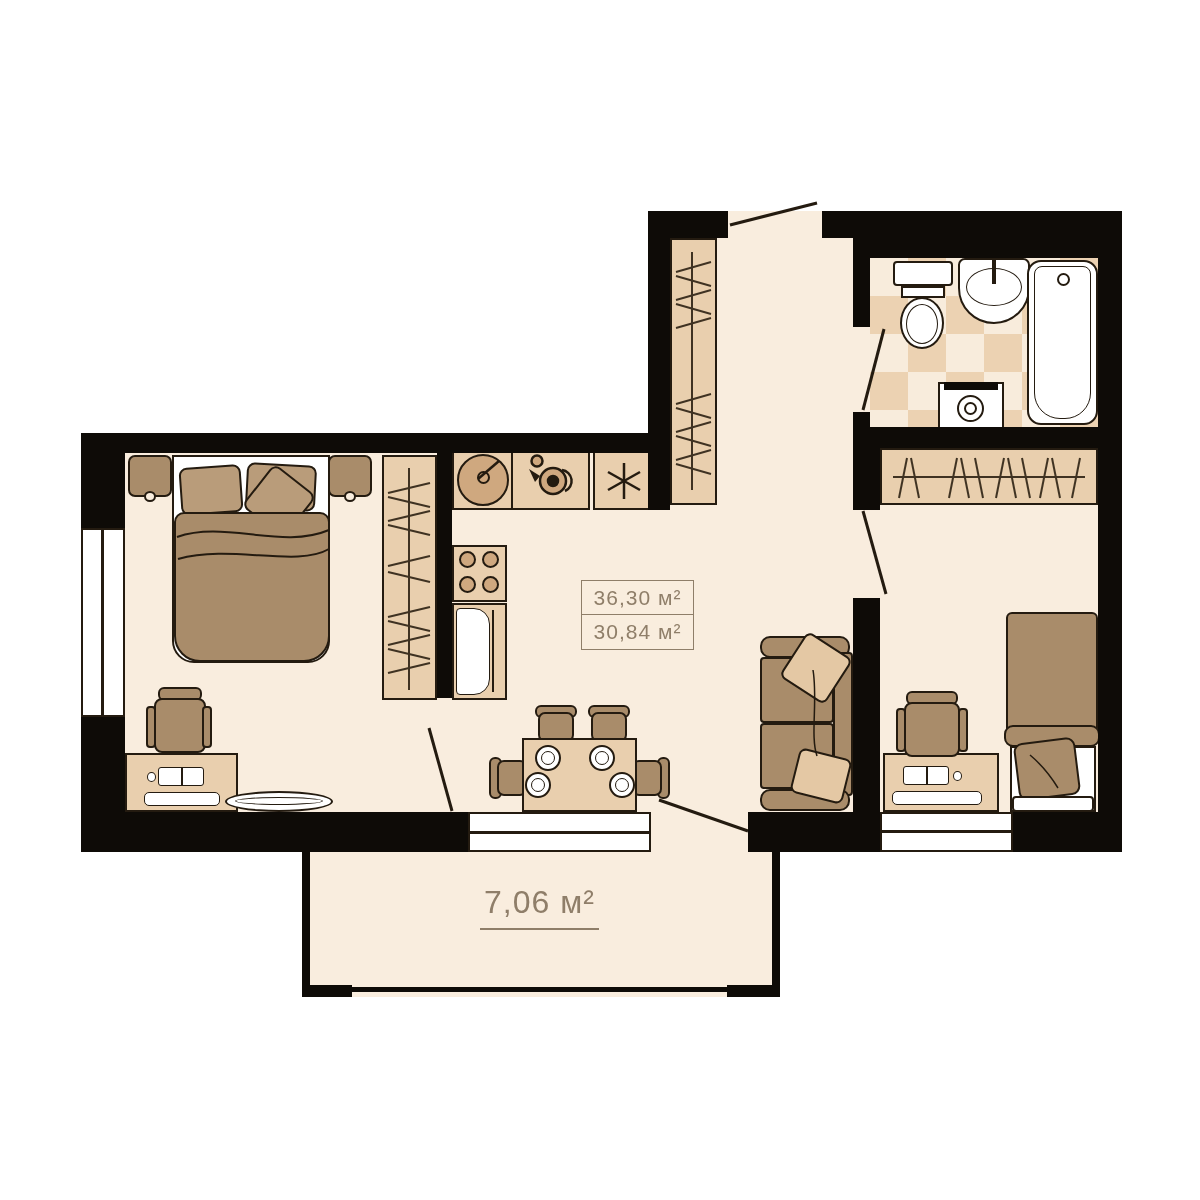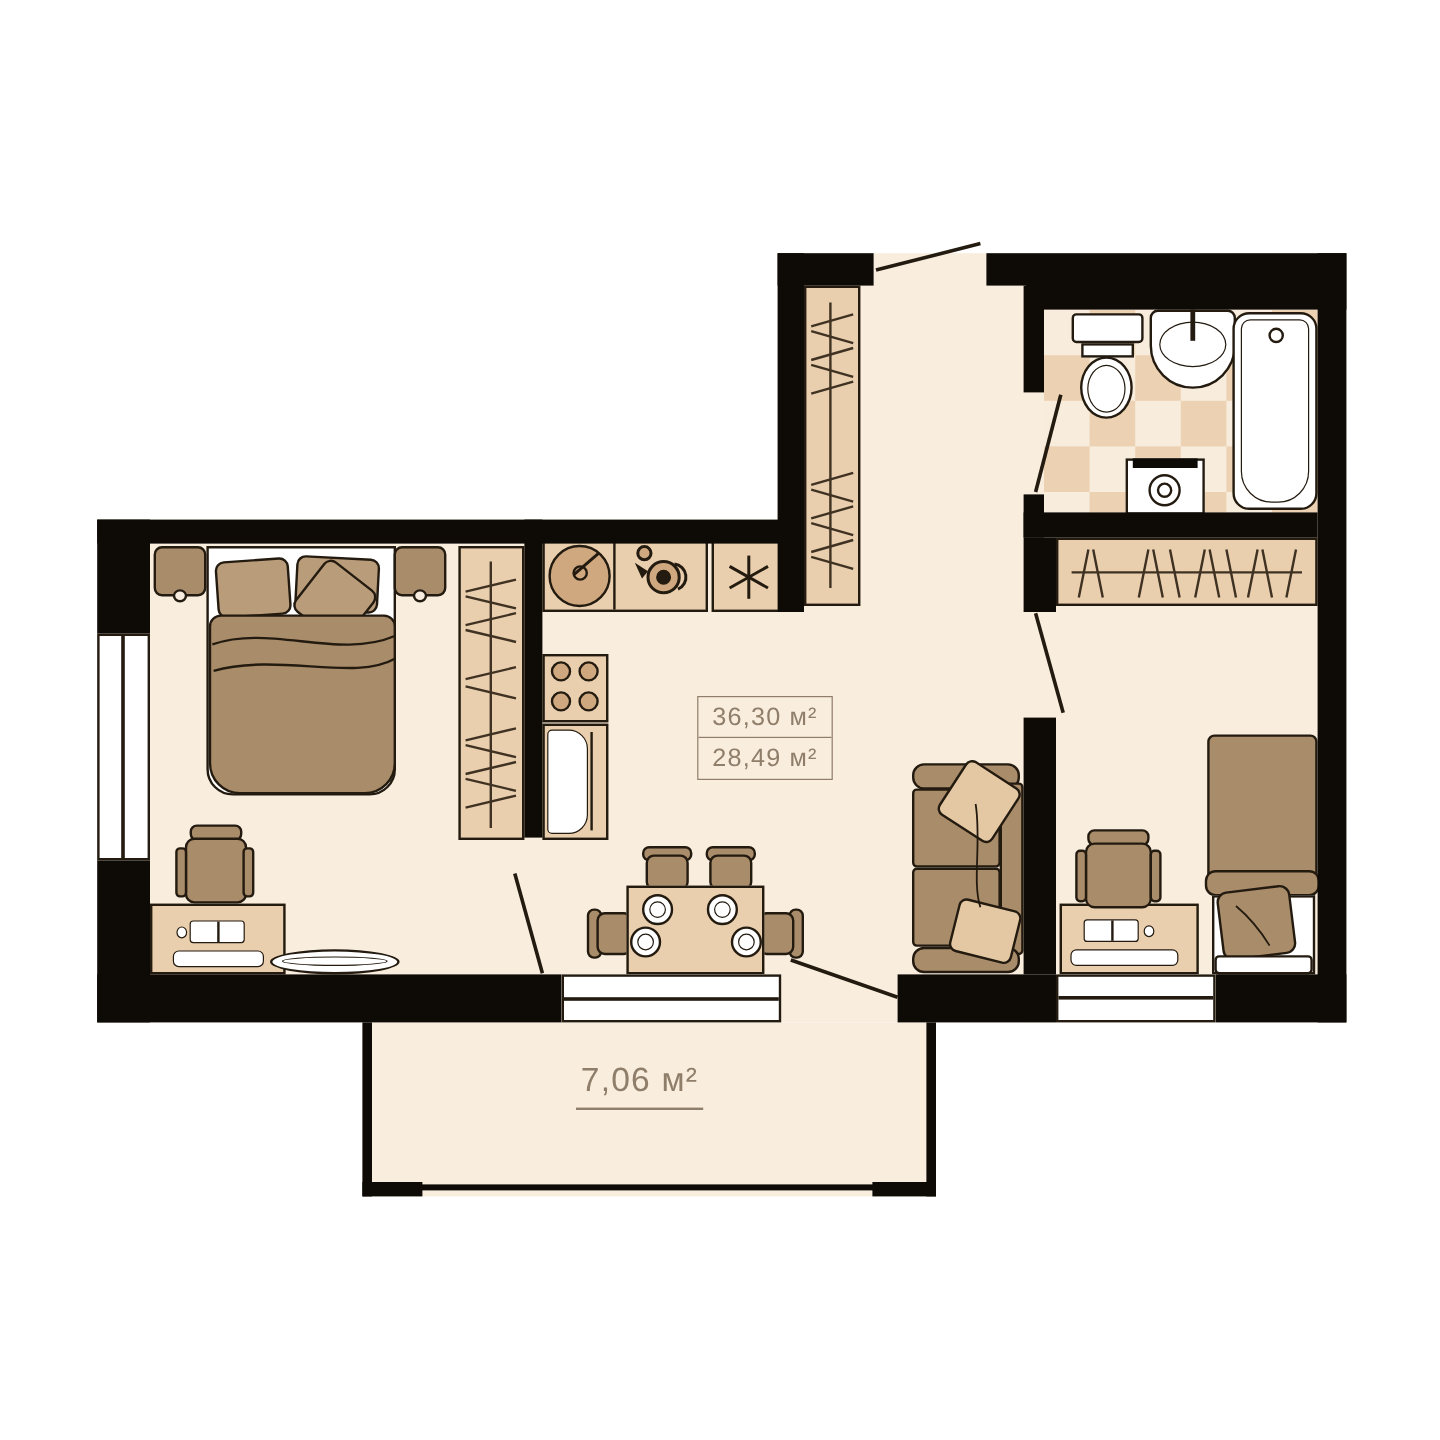--- a/index.html
+++ b/index.html
@@ -26,21 +26,21 @@
     background-size:76px 76px;background-position:0 0;
   }
   svg.overlay{position:absolute;left:0;top:0;pointer-events:none}
   .label-box{
     border:1.5px solid var(--label);background:var(--floor);
     color:var(--label);font-size:21px;letter-spacing:1px;text-align:center;
   }
   .label-box .row{height:34px;line-height:34px}
   .label-box .row:first-child{border-bottom:1.5px solid var(--label)}
   .balcony-label{
-    color:var(--label);font-size:28px;letter-spacing:1px;
+    color:var(--label);font-size:32px;letter-spacing:1px;
     border-bottom:2px solid var(--label);padding:0 4px 7px 4px;
   }
 </style>
 </head>
 <body>
 
 <div class="abs floor" style="left:81px;top:433px;width:799px;height:419px"></div>
 <div class="abs floor" style="left:648px;top:211px;width:212px;height:299px"></div>
 <div class="abs floor" style="left:853px;top:211px;width:269px;height:641px"></div>
 <div class="abs floor" style="left:302px;top:852px;width:478px;height:145px"></div>
@@ -239,15 +239,15 @@
     <path stroke-width="2.5" d="M499,461 L478,479"></path>
     <path stroke-width="2" d="M177,537 C225,520 282,550 329,530"></path>
     <path stroke-width="2" d="M178,559 C232,544 296,568 329,549"></path>
     <path stroke-width="1.5" d="M813,670 C818,700 810,736 817,756"></path>
     <path stroke-width="1.5" d="M1030,755 C1042,765 1050,775 1058,788"></path>
   </g>
 </svg>
 
 <div class="abs label-box" style="left:581px;top:580px;width:113px;height:70px">
   <div class="row">36,30 м²</div>
-  <div class="row">28,49 м²</div>
+  <div class="row">30,84 м²</div>
 </div>
 <div class="abs balcony-label" style="left:480px;top:884px">7,06 м²</div>
 
 </body></html>

